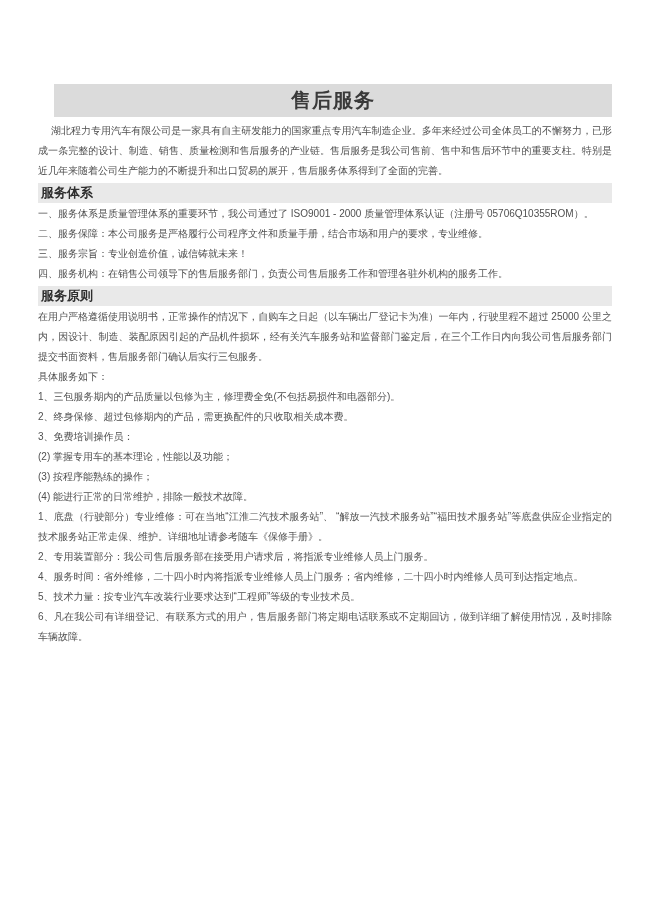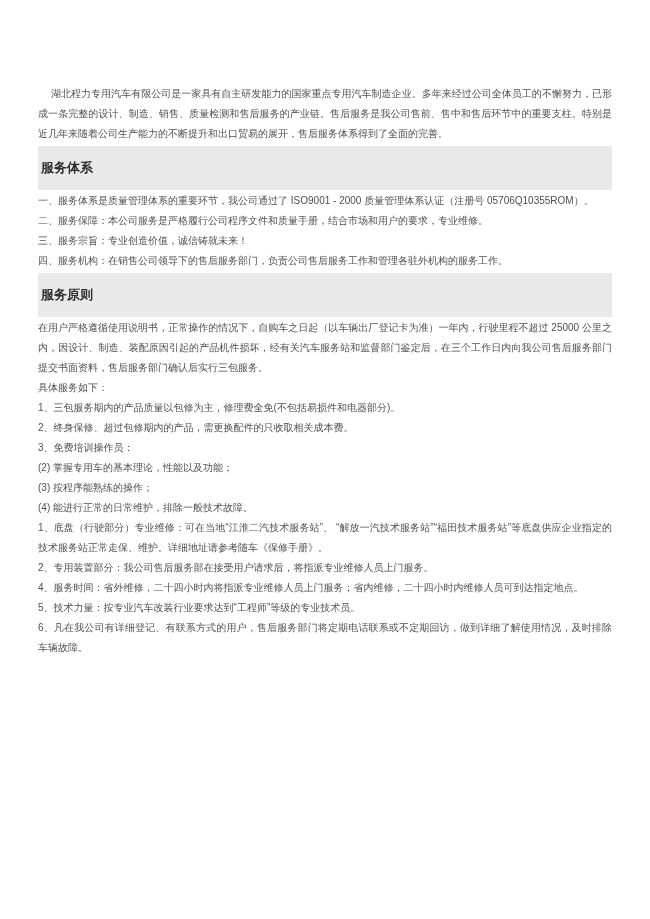--- a/index.html
+++ b/index.html
@@ -31,34 +31,37 @@
   p.body-line {
     margin: 0;
     font-size: 10px;
     line-height: 20px;
     color: #4f4f4f;
     text-align: justify;
   }
   .intro { text-indent: 13px; margin-bottom: 2px; }
   .section-bar {
     background: #e9e9e9;
-    padding: 14px 3px;
+    padding: 2px 3px;
     margin: 2px 0 1px 0;
     font-size: 13px;
     line-height: 16px;
     font-weight: bold;
     color: #2e2e2e;
   }
   .gap-top { margin-top: 15px; }
 </style>
 </head>
 <body>
 
 <div class="page">
 
+  <div class="title-bar">
+    <h1 class="doc-title">售后服务</h1>
+  </div>
 
   <p class="body-line intro">湖北程力专用汽车有限公司是一家具有自主研发能力的国家重点专用汽车制造企业。多年来经过公司全体员工的不懈努力，已形成一条完整的设计、制造、销售、质量检测和售后服务的产业链。售后服务是我公司售前、售中和售后环节中的重要支柱。特别是近几年来随着公司生产能力的不断提升和出口贸易的展开，售后服务体系得到了全面的完善。</p>
 
   <div class="section-bar">服务体系</div>
   <p class="body-line">一、服务体系是质量管理体系的重要环节，我公司通过了 ISO9001 - 2000 质量管理体系认证（注册号 05706Q10355ROM）。</p>
   <p class="body-line gap-top">二、服务保障：本公司服务是严格履行公司程序文件和质量手册，结合市场和用户的要求，专业维修。</p>
   <p class="body-line">三、服务宗旨：专业创造价值，诚信铸就未来！</p>
   <p class="body-line">四、服务机构：在销售公司领导下的售后服务部门，负责公司售后服务工作和管理各驻外机构的服务工作。</p>
 
   <div class="section-bar">服务原则</div>

